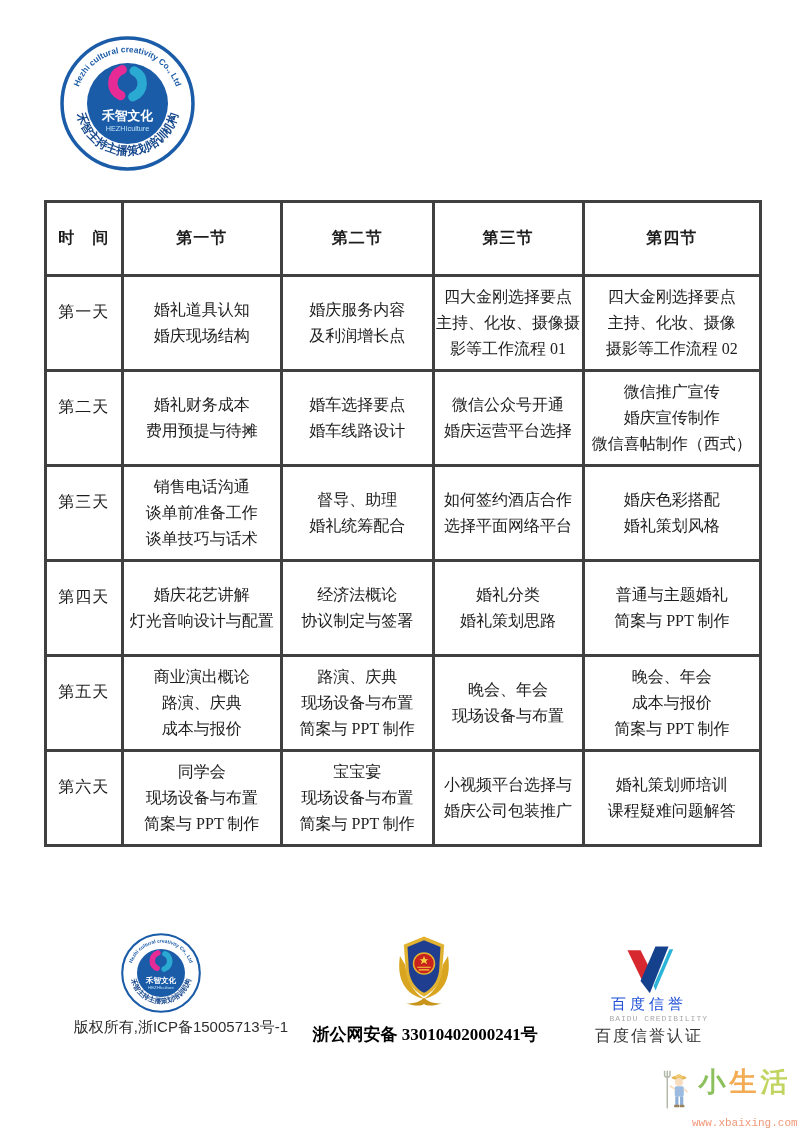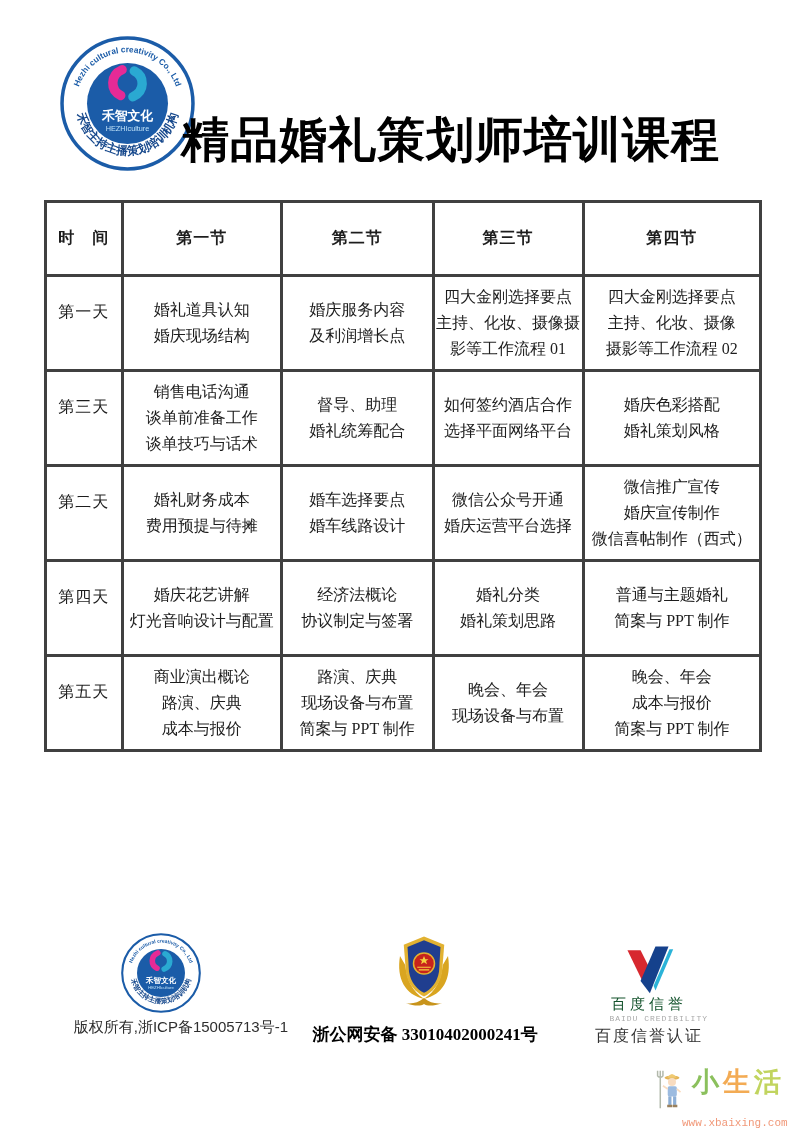--- a/index.html
+++ b/index.html
@@ -28,36 +28,36 @@
   .icp-text{position:absolute;left:40px;top:1018px;width:248px;text-align:right;
             font-family:"Liberation Sans","DejaVu Sans",sans-serif;
             font-size:15px;color:#2e2e2e;}
   .police-badge{position:absolute;left:394px;top:930px;}
   .police-text{position:absolute;left:298px;top:1023px;width:254px;text-align:center;
                font-family:Liberation Serif, serif;
                font-size:17px;font-weight:bold;color:#000;}
   .baidu-logo{position:absolute;left:620px;top:940px;}
   .baidu-cn{position:absolute;left:590px;top:995px;width:118px;text-align:center;
             font-family:"Liberation Sans","DejaVu Sans",sans-serif;
-            font-size:15px;color:#14532d;letter-spacing:4px;}
+            font-size:15px;color:#1d4ed8;letter-spacing:4px;}
   .baidu-en{position:absolute;left:590px;top:1014px;width:118px;text-align:right;
             font-family:Liberation Mono, monospace;
             font-size:8px;color:#a9a9a9;letter-spacing:1px;}
   .baidu-cert{position:absolute;left:585px;top:1026px;width:128px;text-align:center;
               font-family:"Liberation Sans","DejaVu Sans",sans-serif;
               font-size:16px;color:#333;letter-spacing:2px;}
 
   
   .watermark{position:absolute;left:656px;top:1063px;width:142px;opacity:.88;}
-  .wm-row{display:flex;align-items:flex-start;}
+  .wm-row{display:flex;align-items:flex-start;justify-content:center;}
   .wm-farmer{flex:0 0 auto;margin-top:4px;}
   .wm-chars{font-weight:bold;font-size:27px;letter-spacing:4px;line-height:1;
             margin-left:4px;margin-top:6px;}
   .wm-c0{color:#7cb847;} .wm-c1{color:#f2a03d;} .wm-c2{color:#b9cf49;}
-  .wm-url{margin-left:26px;margin-top:0;
+  .wm-url{margin-left:36px;margin-top:0;
           font-family:"Liberation Mono","DejaVu Sans Mono",monospace;
           font-size:11px;color:#ef8a66;letter-spacing:0;}
 
   svg text{font-family:"Liberation Sans","DejaVu Sans",sans-serif;}
 </style>
 </head>
 <body>
 
 <div class="page">
 
@@ -75,21 +75,20 @@
       <text font-size="8.6" fill="#16488c" font-weight="bold">
         <textPath href="#arcBot1" startOffset="50%" text-anchor="middle">禾智主持主播策划培训机构</textPath>
       </text>
       <path d="M45,44 C37,40 37,29 46,25" stroke="#e62a96" stroke-width="7" fill="none" stroke-linecap="round"></path>
       <path d="M55,26 C63,30 63,41 54,45" stroke="#2aa9d2" stroke-width="7" fill="none" stroke-linecap="round"></path>
       <text x="50" y="62" text-anchor="middle" font-size="9.5" font-weight="bold" fill="#ffffff">禾智文化</text>
       <text x="50" y="70.5" text-anchor="middle" font-size="5.4" fill="#bfe2f8">HEZHIculture</text>
     </svg>
   </div>
 
-  <h1 class="page-title">精品婚礼策划师培训课程</h1>
 
   <table class="course-table">
     <colgroup>
       <col style="width:10.7%">
         <col style="width:22.3%">
         <col style="width:21.2%">
       <col style="width:21.0%">
         <col style="width:24.8%">
     </colgroup>
     <tbody>
@@ -107,44 +106,44 @@
       <td class="cell">婚庆服务内容
 及利润增长点</td>
       <td class="cell">四大金刚选择要点
 主持、化妆、摄像摄
 影等工作流程 01</td>
       <td class="cell">四大金刚选择要点
 主持、化妆、摄像
 摄影等工作流程 02</td>
     </tr>
     <tr class="row">
+      <td class="day">第二天</td>
+      <td class="cell">婚礼财务成本
+费用预提与待摊</td>
+      <td class="cell">婚车选择要点
+婚车线路设计</td>
+      <td class="cell">微信公众号开通
+婚庆运营平台选择</td>
+      <td class="cell">微信推广宣传
+婚庆宣传制作
+微信喜帖制作（西式）</td>
+    </tr>
+    <tr class="row">
       <td class="day">第三天</td>
       <td class="cell">销售电话沟通
 谈单前准备工作
 谈单技巧与话术</td>
       <td class="cell">督导、助理
 婚礼统筹配合</td>
       <td class="cell">如何签约酒店合作
 选择平面网络平台</td>
       <td class="cell">婚庆色彩搭配
 婚礼策划风格</td>
     </tr>
     <tr class="row">
-      <td class="day">第二天</td>
-      <td class="cell">婚礼财务成本
-费用预提与待摊</td>
-      <td class="cell">婚车选择要点
-婚车线路设计</td>
-      <td class="cell">微信公众号开通
-婚庆运营平台选择</td>
-      <td class="cell">微信推广宣传
-婚庆宣传制作
-微信喜帖制作（西式）</td>
-    </tr>
-    <tr class="row">
       <td class="day">第四天</td>
       <td class="cell">婚庆花艺讲解
 灯光音响设计与配置</td>
       <td class="cell">经济法概论
 协议制定与签署</td>
       <td class="cell">婚礼分类
 婚礼策划思路</td>
       <td class="cell">普通与主题婚礼
 简案与 PPT 制作</td>
     </tr>
@@ -154,20 +153,33 @@
 路演、庆典
 成本与报价</td>
       <td class="cell">路演、庆典
 现场设备与布置
 简案与 PPT 制作</td>
       <td class="cell">晚会、年会
 现场设备与布置</td>
       <td class="cell">晚会、年会
 成本与报价
 简案与 PPT 制作</td>
+    </tr>
+    <tr class="row">
+      <td class="day">第六天</td>
+      <td class="cell">同学会
+现场设备与布置
+简案与 PPT 制作</td>
+      <td class="cell">宝宝宴
+现场设备与布置
+简案与 PPT 制作</td>
+      <td class="cell">小视频平台选择与
+婚庆公司包装推广</td>
+      <td class="cell">婚礼策划师培训
+课程疑难问题解答</td>
     </tr>
   </tbody>
     </table>
 
   <div class="footer-logo">
     <svg width="80" height="80" viewBox="0 0 100 100">
       <defs>
         <path id="arcTop2" d="M 12,50 A 38 38 0 0 1 88,50"></path>
         <path id="arcBot2" d="M 12,50 A 38 38 0 0 0 88,50"></path>
       </defs>

